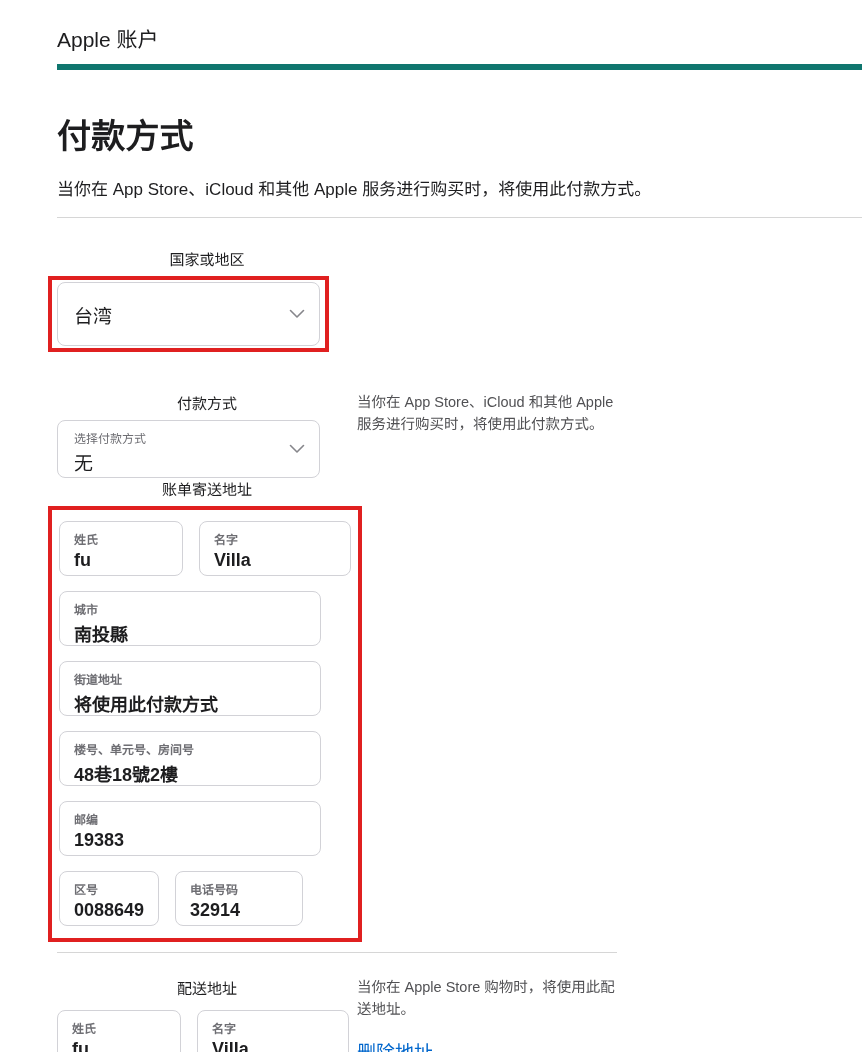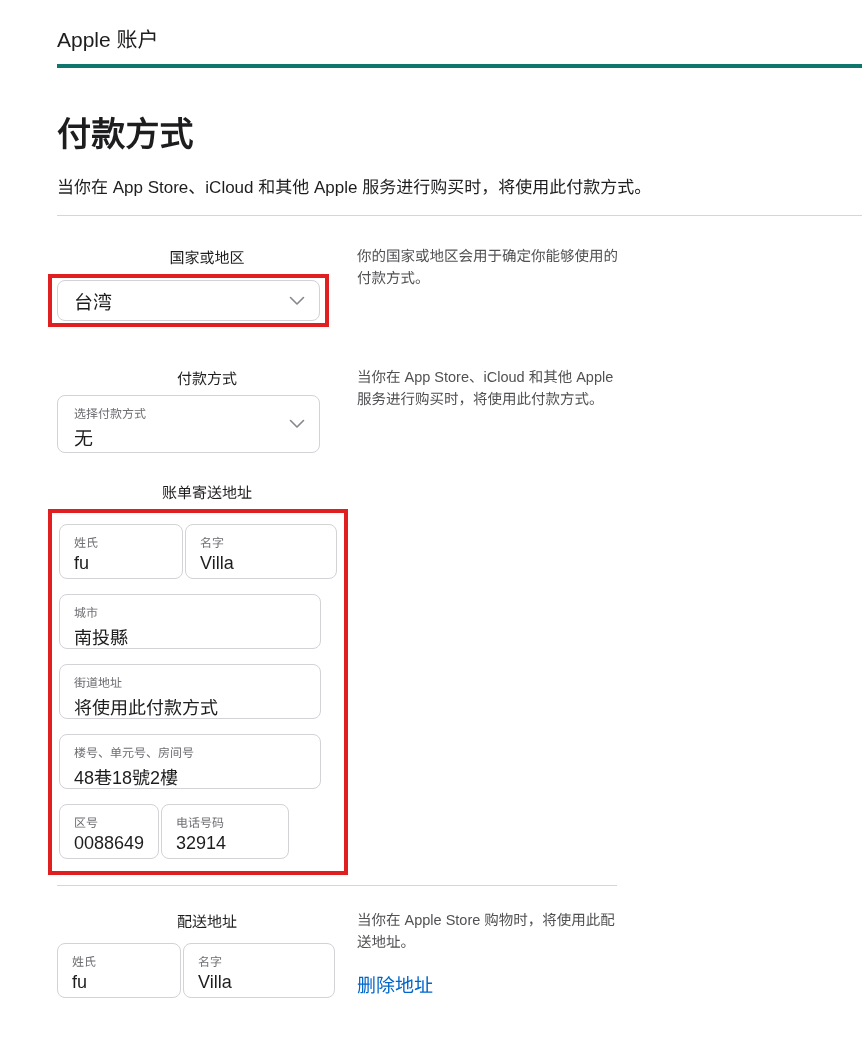--- a/index.html
+++ b/index.html
@@ -5,21 +5,21 @@
   * { box-sizing: border-box; }
   html, body { margin: 0; padding: 0; }
   body {
     width: 862px; height: 1052px; overflow: hidden;
     background: #ffffff; color: #1d1d1f;
     font-family: "Liberation Sans", "DejaVu Sans", sans-serif;
   }
   .content { padding-left: 57px; }
 
   
-  .app-header { padding-top: 23px; padding-bottom: 11px; border-bottom: 4px solid #0f766e; }
+  .app-header { padding-top: 23px; padding-bottom: 11px; border-bottom: 6px solid #0f766e; }
   .app-header .app-title { font-size: 21px; font-weight: 400; color: #1d1d1f; }
 
   
   .page-title { font-size: 34px; font-weight: 700; line-height: 1.2; margin: 46px 0 0 0; letter-spacing: .2px; }
   .page-subtitle { font-size: 17px; line-height: 1.45; margin: 21px 0 0 0; color: #1d1d1f; }
   .divider-full { border: none; border-top: 1px solid #d6d6d6; margin: 15px 0 0 0; }
   .divider-short { border: none; border-top: 1px solid #d6d6d6; margin: 10px 0 0 0; width: 560px; }
 
   
   .row { display: flex; align-items: flex-start; }
@@ -27,43 +27,43 @@
   .col-right { width: 268px; flex: 0 0 268px; font-size: 14.5px; line-height: 1.5; color: #515154; }
 
   .section-label { font-size: 15px; font-weight: 400; color: #1d1d1f; margin-bottom: 7px; text-align: center; }
 
   
   .red-box { display: inline-block; border: 4px solid #e02020; padding: 2px 5px; margin-left: -9px; }
   .red-box-form { display: inline-block; border: 4px solid #e02020; padding: 11px 7px 12px 7px; margin-left: -9px; }
 
   
   .select { position: relative; width: 263px; border: 1px solid #d2d2d7; border-radius: 8px; background: #fff; cursor: pointer; }
-  .select-single { height: 41px; display: flex; align-items: center; padding: 0 44px 0 16px; }
+  .select-single { height: 64px; display: flex; align-items: center; padding: 0 44px 0 16px; }
   .select-single .select-value { font-size: 19px; color: #1d1d1f; }
   .select-stacked { height: 58px; padding: 8px 44px 0 16px; }
   .select-stacked .select-label { font-size: 12px; color: #6e6e73; display: block; margin-bottom: 2px; }
   .select-stacked .select-value { font-size: 19px; color: #1d1d1f; display: block; }
   .chevron { position: absolute; right: 14px; top: 50%; transform: translateY(-50%); width: 16px; height: 10px; }
 
   
-  .fields-row { display: flex; gap: 2px; margin-bottom: 15px; }
+  .fields-row { display: flex; gap: 16px; margin-bottom: 15px; font-weight: bold; }
   .fields-row:last-child { margin-bottom: 0; }
   .field { border: 1px solid #d2d2d7; border-radius: 8px; height: 55px; padding: 8px 14px 0 14px; background: #fff; overflow: hidden; }
   .field .field-label { display: block; font-size: 12px; color: #6e6e73; margin-bottom: 3px; white-space: nowrap; }
   .field .field-value { display: block; font-size: 18px; color: #1d1d1f; white-space: nowrap; overflow: hidden; }
   .w-full { width: 262px; }
   .w-last { width: 124px; }
   .w-first { width: 152px; }
   .w-area { width: 100px; }
   .w-phone { width: 128px; }
 
   
   .section-country { margin-top: 30px; }
   .section-payment { margin-top: 40px; }
-  .section-billing { margin-top: 28px; }
+  .section-billing { margin-top: 0; }
   .section-shipping { margin-top: 24px; }
 
   
   .delete-link { display: inline-block; margin-top: 18px; font-size: 19px; color: #0066cc; text-decoration: none; cursor: pointer; }
 </style>
 </head>
 <body>
 
 <div class="content">
 
@@ -80,21 +80,20 @@
       <div class="section-label">国家或地区</div>
       <div class="red-box">
         <div class="select select-single">
           <span class="select-value">台湾</span>
           <svg class="chevron" viewBox="0 0 16 10">
             <path d="M1.5 1.5 L8 8 L14.5 1.5" fill="none" stroke="#86868b" stroke-width="1.6" stroke-linecap="round" stroke-linejoin="round"></path>
           </svg>
         </div>
       </div>
     </div>
-    <div class="col-right">你的国家或地区会用于确定你能够使用的付款方式。</div>
   </div>
 
   <div class="row section-payment">
     <div class="col-left">
       <div class="section-label">付款方式</div>
       <div class="select select-stacked">
         <span class="select-label">选择付款方式</span>
         <span class="select-value">无</span>
         <svg class="chevron" viewBox="0 0 16 10">
           <path d="M1.5 1.5 L8 8 L14.5 1.5" fill="none" stroke="#86868b" stroke-width="1.6" stroke-linecap="round" stroke-linejoin="round"></path>
@@ -134,20 +133,26 @@
           </div>
         </div>
 
         <div class="fields-row">
           <div class="field w-full">
             <span class="field-label">楼号、单元号、房间号</span>
             <span class="field-value">48巷18號2樓</span>
           </div>
         </div>
 
+        <div class="fields-row">
+          <div class="field w-full">
+            <span class="field-label">邮编</span>
+            <span class="field-value">19383</span>
+          </div>
+        </div>
 
         <div class="fields-row">
           <div class="field w-area">
             <span class="field-label">区号</span>
             <span class="field-value">0088649</span>
           </div>
           <div class="field w-phone">
             <span class="field-label">电话号码</span>
             <span class="field-value">32914</span>
           </div>

